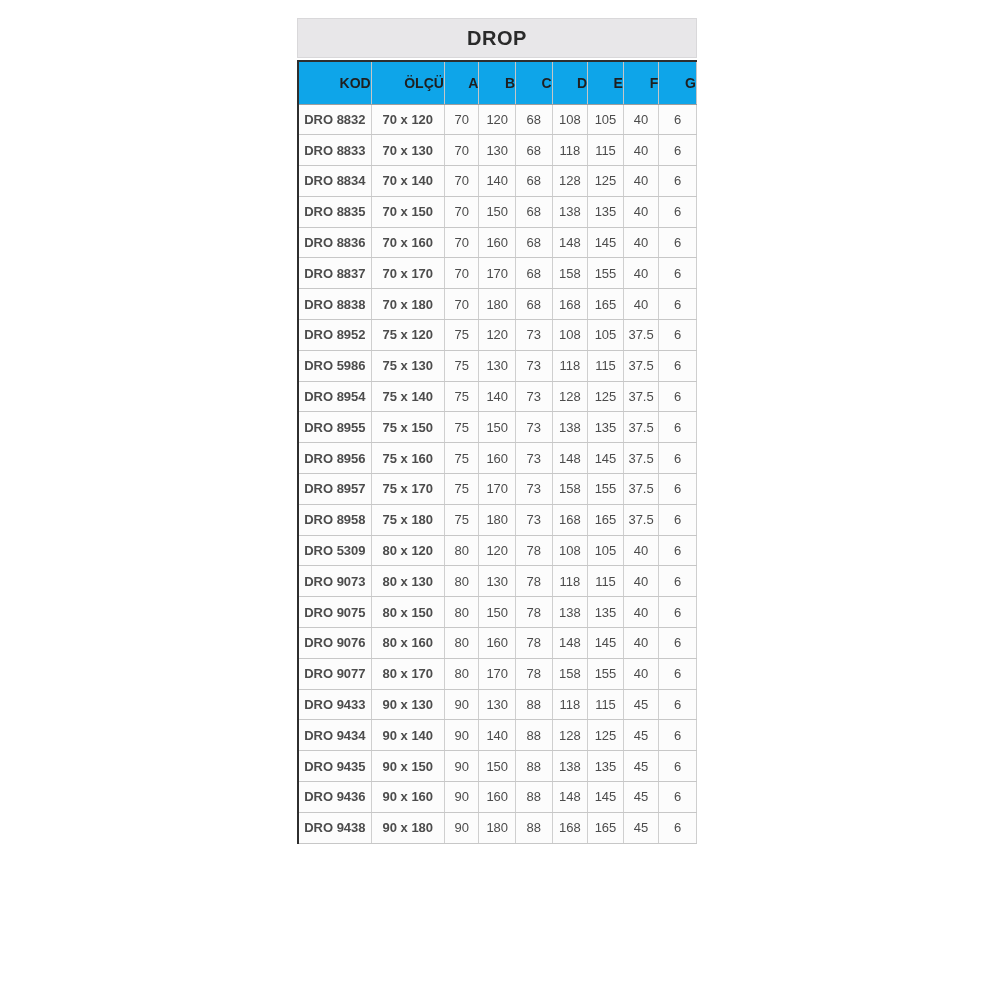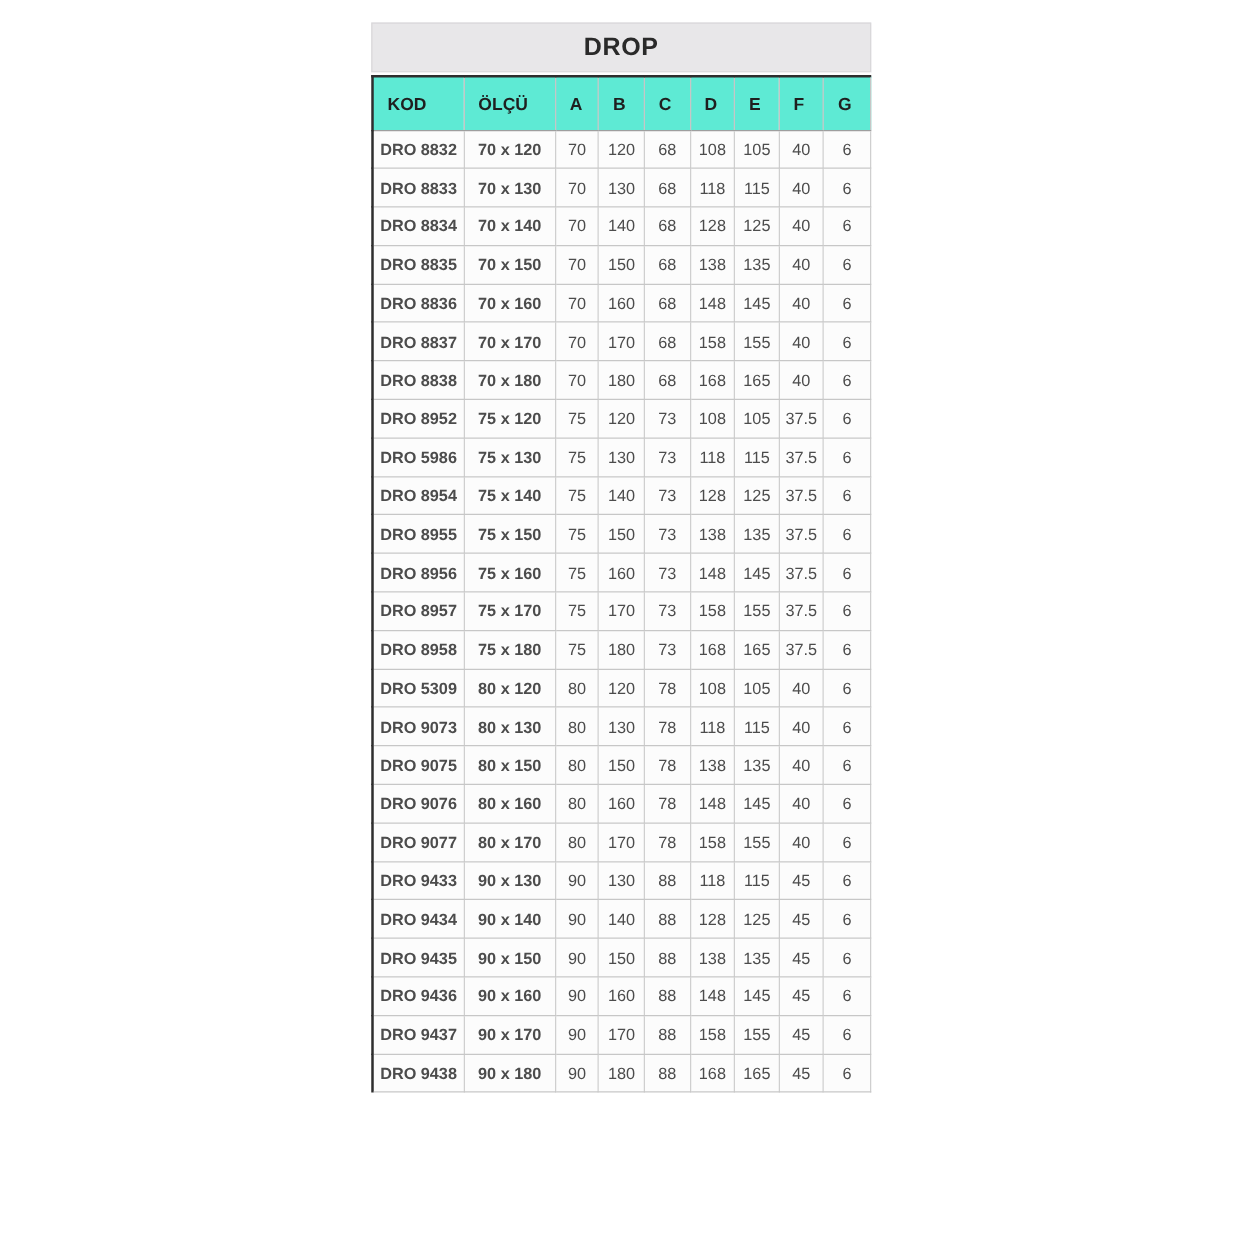--- a/index.html
+++ b/index.html
@@ -38,28 +38,28 @@
     border-collapse: collapse;
     table-layout: fixed;
     width: 400px;
     border-top: 2px solid #2e2e2e;
     border-left: 2px solid #2e2e2e;
   }
 
   table.spec th {
     box-sizing: border-box;
     height: 43px;
-    background: #5eead4;
+    background: #0ea5e9;
     border-right: 1px solid #c6c6c6;
     border-bottom: 1px solid #9e9e9e;
     font-size: 14px;
     font-weight: bold;
     color: #1f1f1f;
-    text-align: left;
-    padding: 11px;
+    text-align: right;
+    padding: 0;
   }
 
   table.spec td {
     box-sizing: border-box;
     height: 30.8px;
     background: #fcfcfc;
     border-right: 1px solid #cfcfcf;
     border-bottom: 1px solid #c7c7c7;
     font-size: 13px;
     color: #4c4c4c;
@@ -363,31 +363,20 @@
           <td class="col-olcu">90 x 160</td>
           <td class="col-a">90</td>
           <td class="col-b">160</td>
           <td class="col-c">88</td>
           <td class="col-d">148</td>
           <td class="col-e">145</td>
           <td class="col-f">45</td>
           <td class="col-g">6</td>
         </tr>
         <tr>
-          <td class="col-kod">DRO 9437</td>
-          <td class="col-olcu">90 x 170</td>
-          <td class="col-a">90</td>
-          <td class="col-b">170</td>
-          <td class="col-c">88</td>
-          <td class="col-d">158</td>
-          <td class="col-e">155</td>
-          <td class="col-f">45</td>
-          <td class="col-g">6</td>
-        </tr>
-        <tr>
           <td class="col-kod">DRO 9438</td>
           <td class="col-olcu">90 x 180</td>
           <td class="col-a">90</td>
           <td class="col-b">180</td>
           <td class="col-c">88</td>
           <td class="col-d">168</td>
           <td class="col-e">165</td>
           <td class="col-f">45</td>
           <td class="col-g">6</td>
         </tr>

